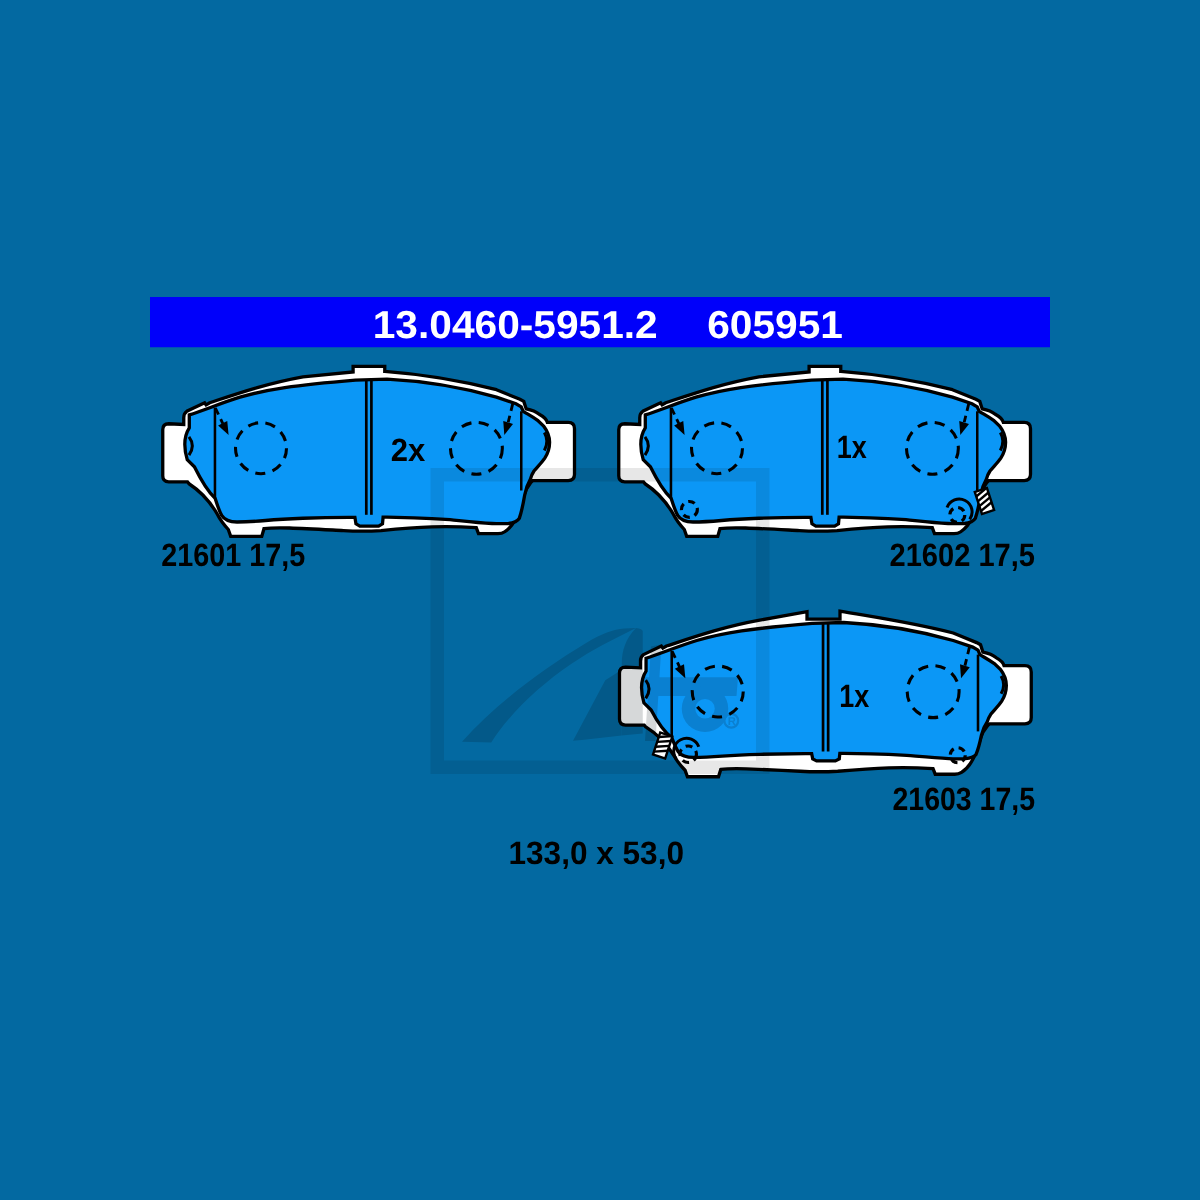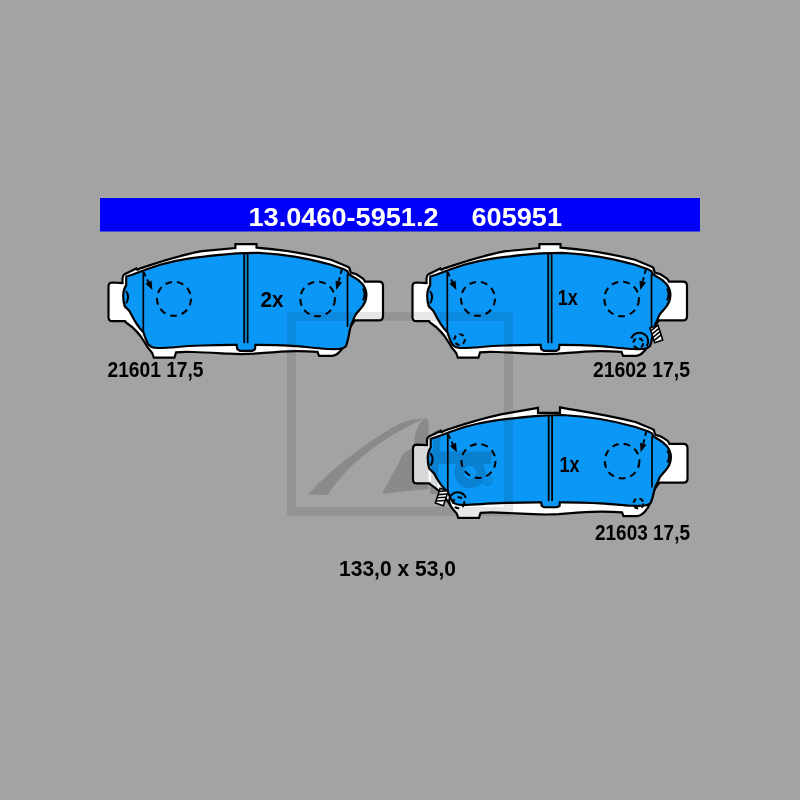--- a/index.html
+++ b/index.html
@@ -1,16 +1,16 @@
 <!DOCTYPE html>
 <html><head>
 <meta charset="utf-8">
 <style>
 html,body{margin:0;padding:0;background:#fff;width:800px;height:800px;overflow:hidden}
-#page{position:relative;width:800px;height:800px;background:#a3a3a3}
+#page{position:relative;width:800px;height:800px;background:#0369a1}
 </style>
 </head>
 <body>
 <div id="page">
 <svg width="800" height="800" viewBox="0 0 800 800" style="position:absolute;left:0;top:0;font-family:'Liberation Sans',sans-serif">
       <rect x="100" y="198" width="600" height="33.5" fill="#0000fa"></rect>
       <text x="248.5" y="225.5" font-size="26" font-weight="bold" fill="#fff" textLength="190" lengthAdjust="spacingAndGlyphs">13.0460-5951.2</text>
       <text x="471.5" y="225.5" font-size="26" font-weight="bold" fill="#fff" textLength="90.5" lengthAdjust="spacingAndGlyphs">605951</text>
       <g transform="translate(-304,0)">
         <path d="M 426.50,283.00 L 426.50,278.50 Q 426.50,275.50 428.50,274.20 L 440.40,268.50 L 441.40,269.90 L 443.80,268.50 C 462.00,262.50 482.00,255.50 506.00,251.20 L 539.40,248.00 L 539.40,244.20 L 560.50,244.20 L 560.50,247.60 C 582.00,249.20 606.00,252.50 635.00,259.80 L 650.60,266.20 L 653.20,267.60 L 654.80,272.60 C 658.50,273.30 661.50,274.50 663.50,276.20 C 666.50,277.80 668.20,279.00 668.90,281.60 L 682.80,281.60 Q 687.00,281.60 687.00,285.80 L 687.00,316.20 Q 687.00,320.40 682.80,320.40 L 659.20,320.40 L 657.80,321.80 C 655.50,324.50 654.00,327.50 653.00,331.00 C 651.50,336.50 650.00,341.50 648.00,345.50 C 646.00,349.50 643.50,352.50 640.50,354.50 C 639.00,355.50 637.50,355.80 636.00,355.80 L 623.00,355.80 L 621.50,351.80 C 612.00,351.20 600.00,351.00 592.00,351.30 C 580.00,351.80 568.00,352.80 558.00,353.70 C 551.00,354.10 540.00,354.10 533.00,353.70 C 521.00,353.10 508.00,352.40 497.00,352.00 C 490.00,351.80 484.00,351.90 480.00,352.40 L 478.50,357.60 L 457.80,357.60 L 456.20,353.00 C 453.00,349.50 451.00,347.00 449.00,343.00 C 445.00,336.00 440.00,329.00 430.00,322.50 L 429.00,321.20 L 416.50,321.20 Q 412.50,321.20 412.50,317.20 L 412.50,286.50 Q 412.50,282.50 416.50,282.50 L 426.50,283.00 Z" fill="#fff" stroke="#000000" stroke-width="2.2"></path>

